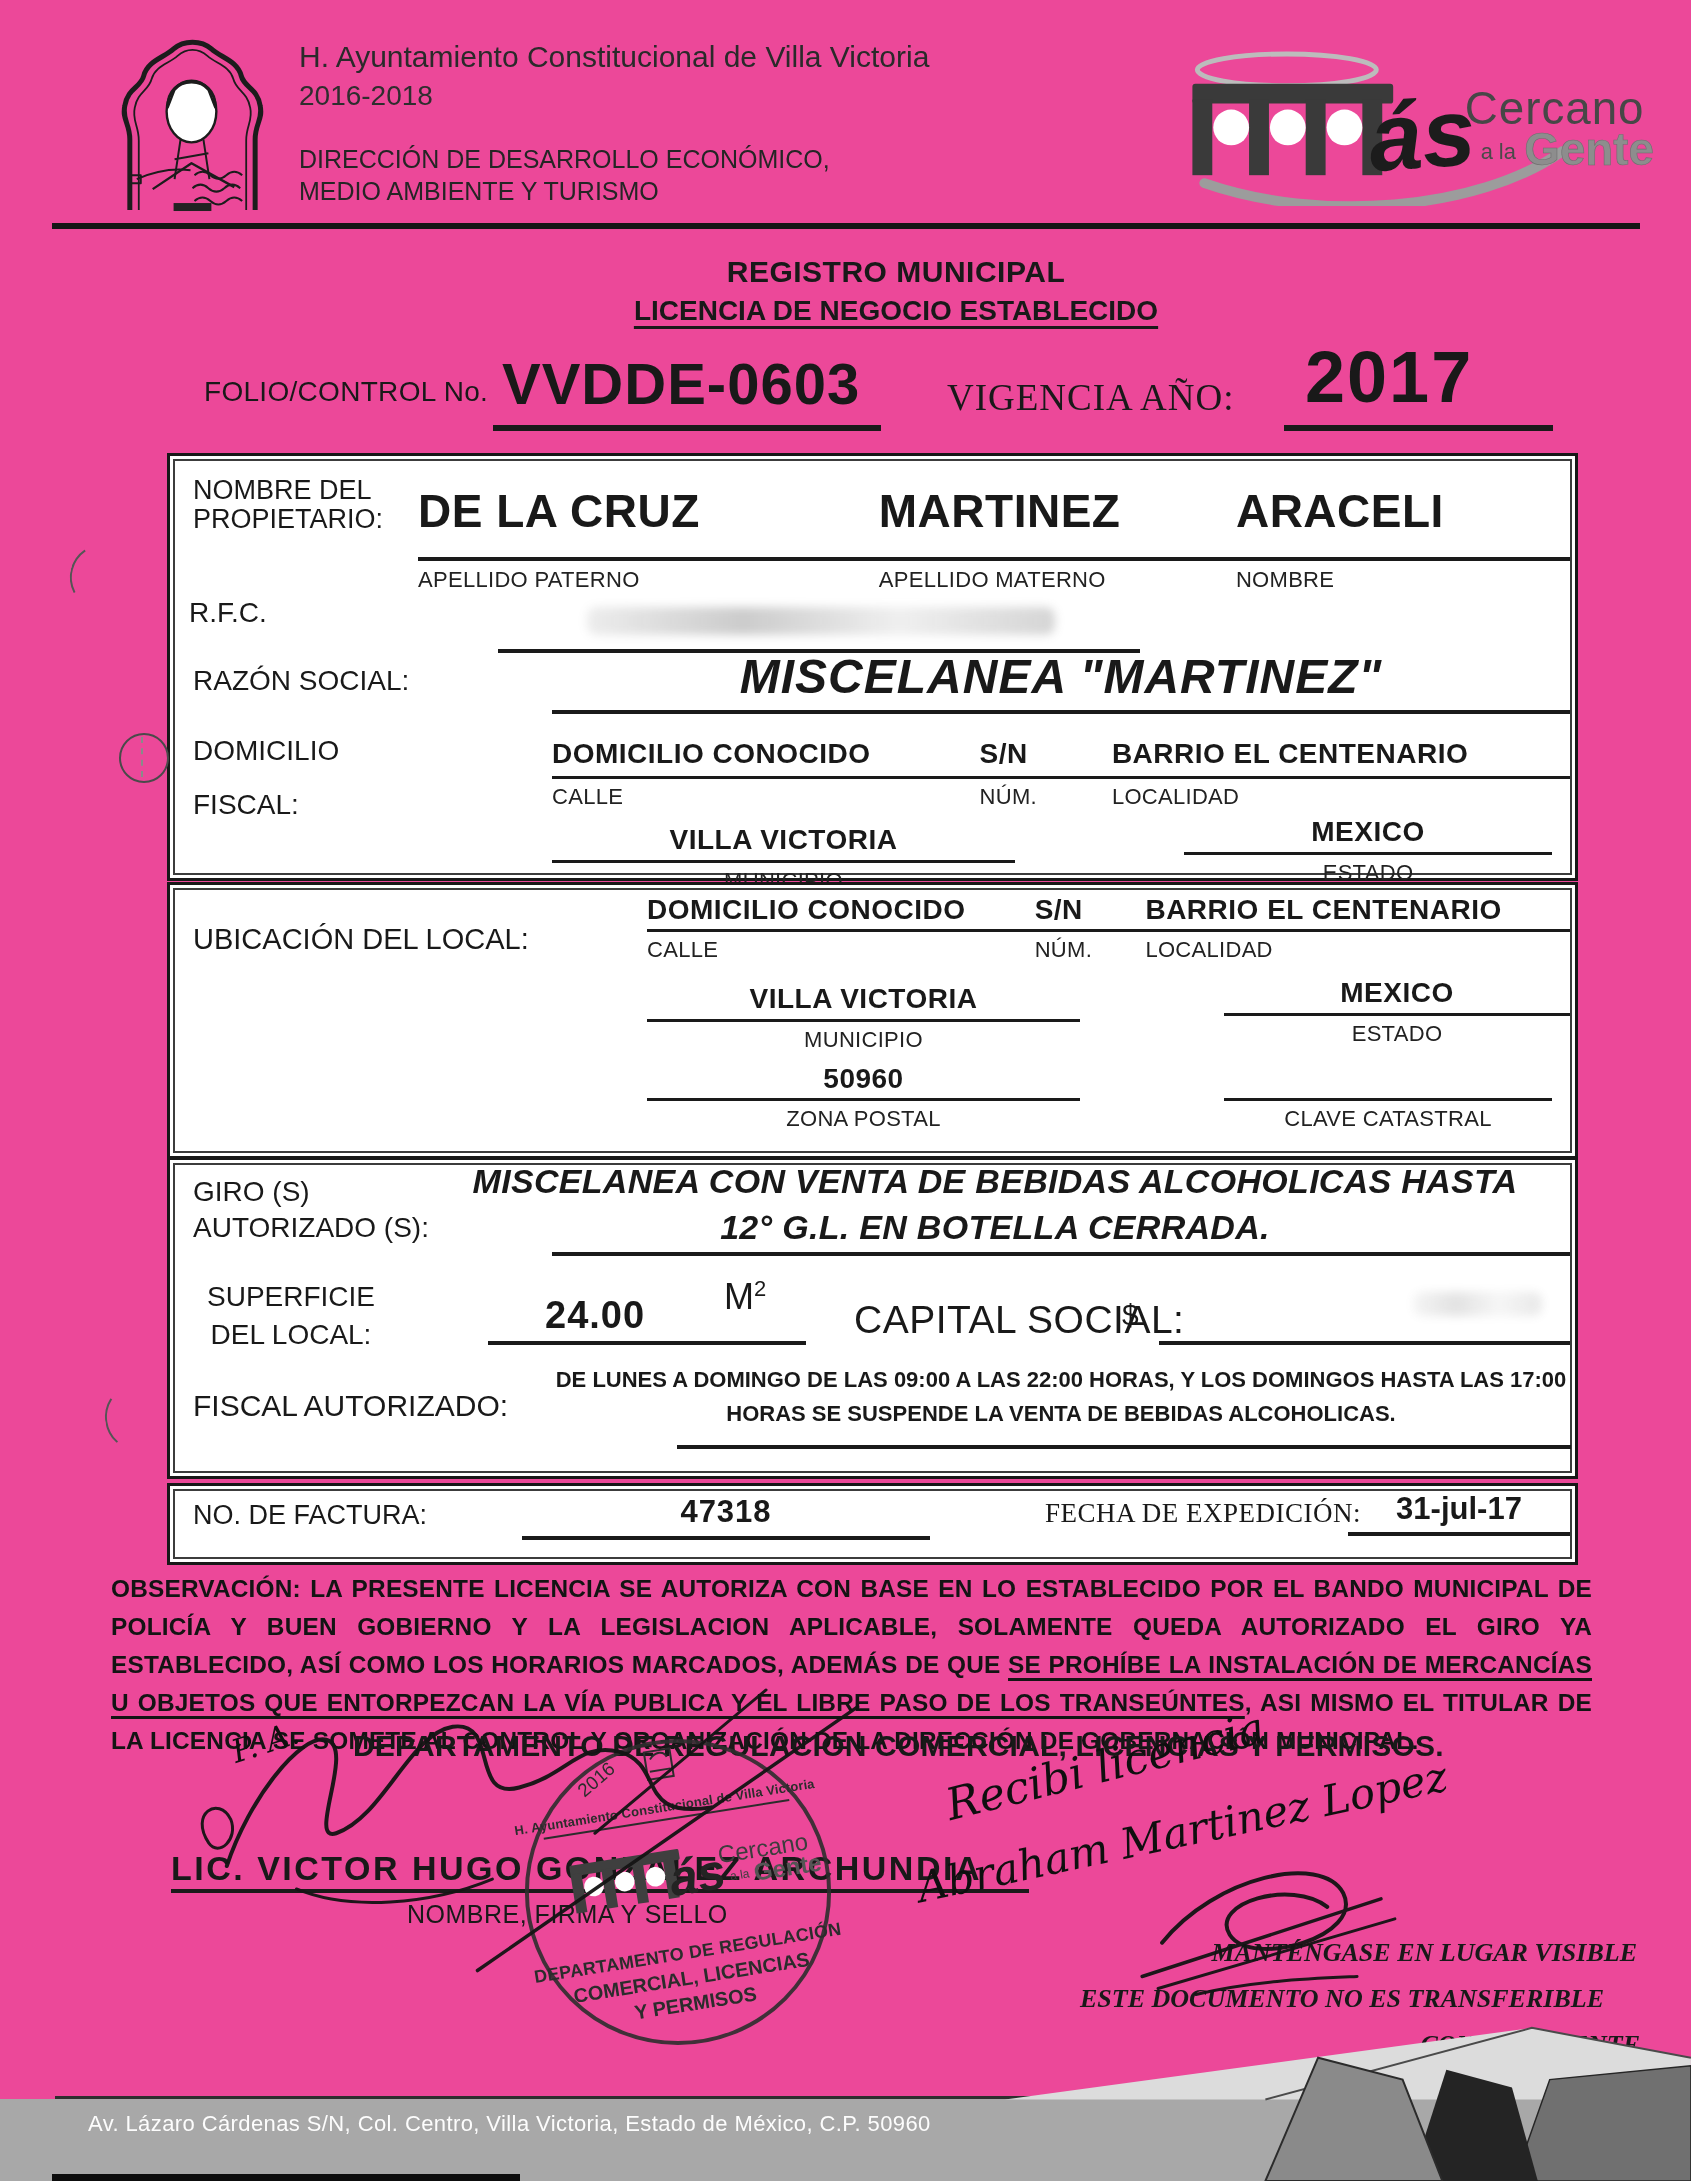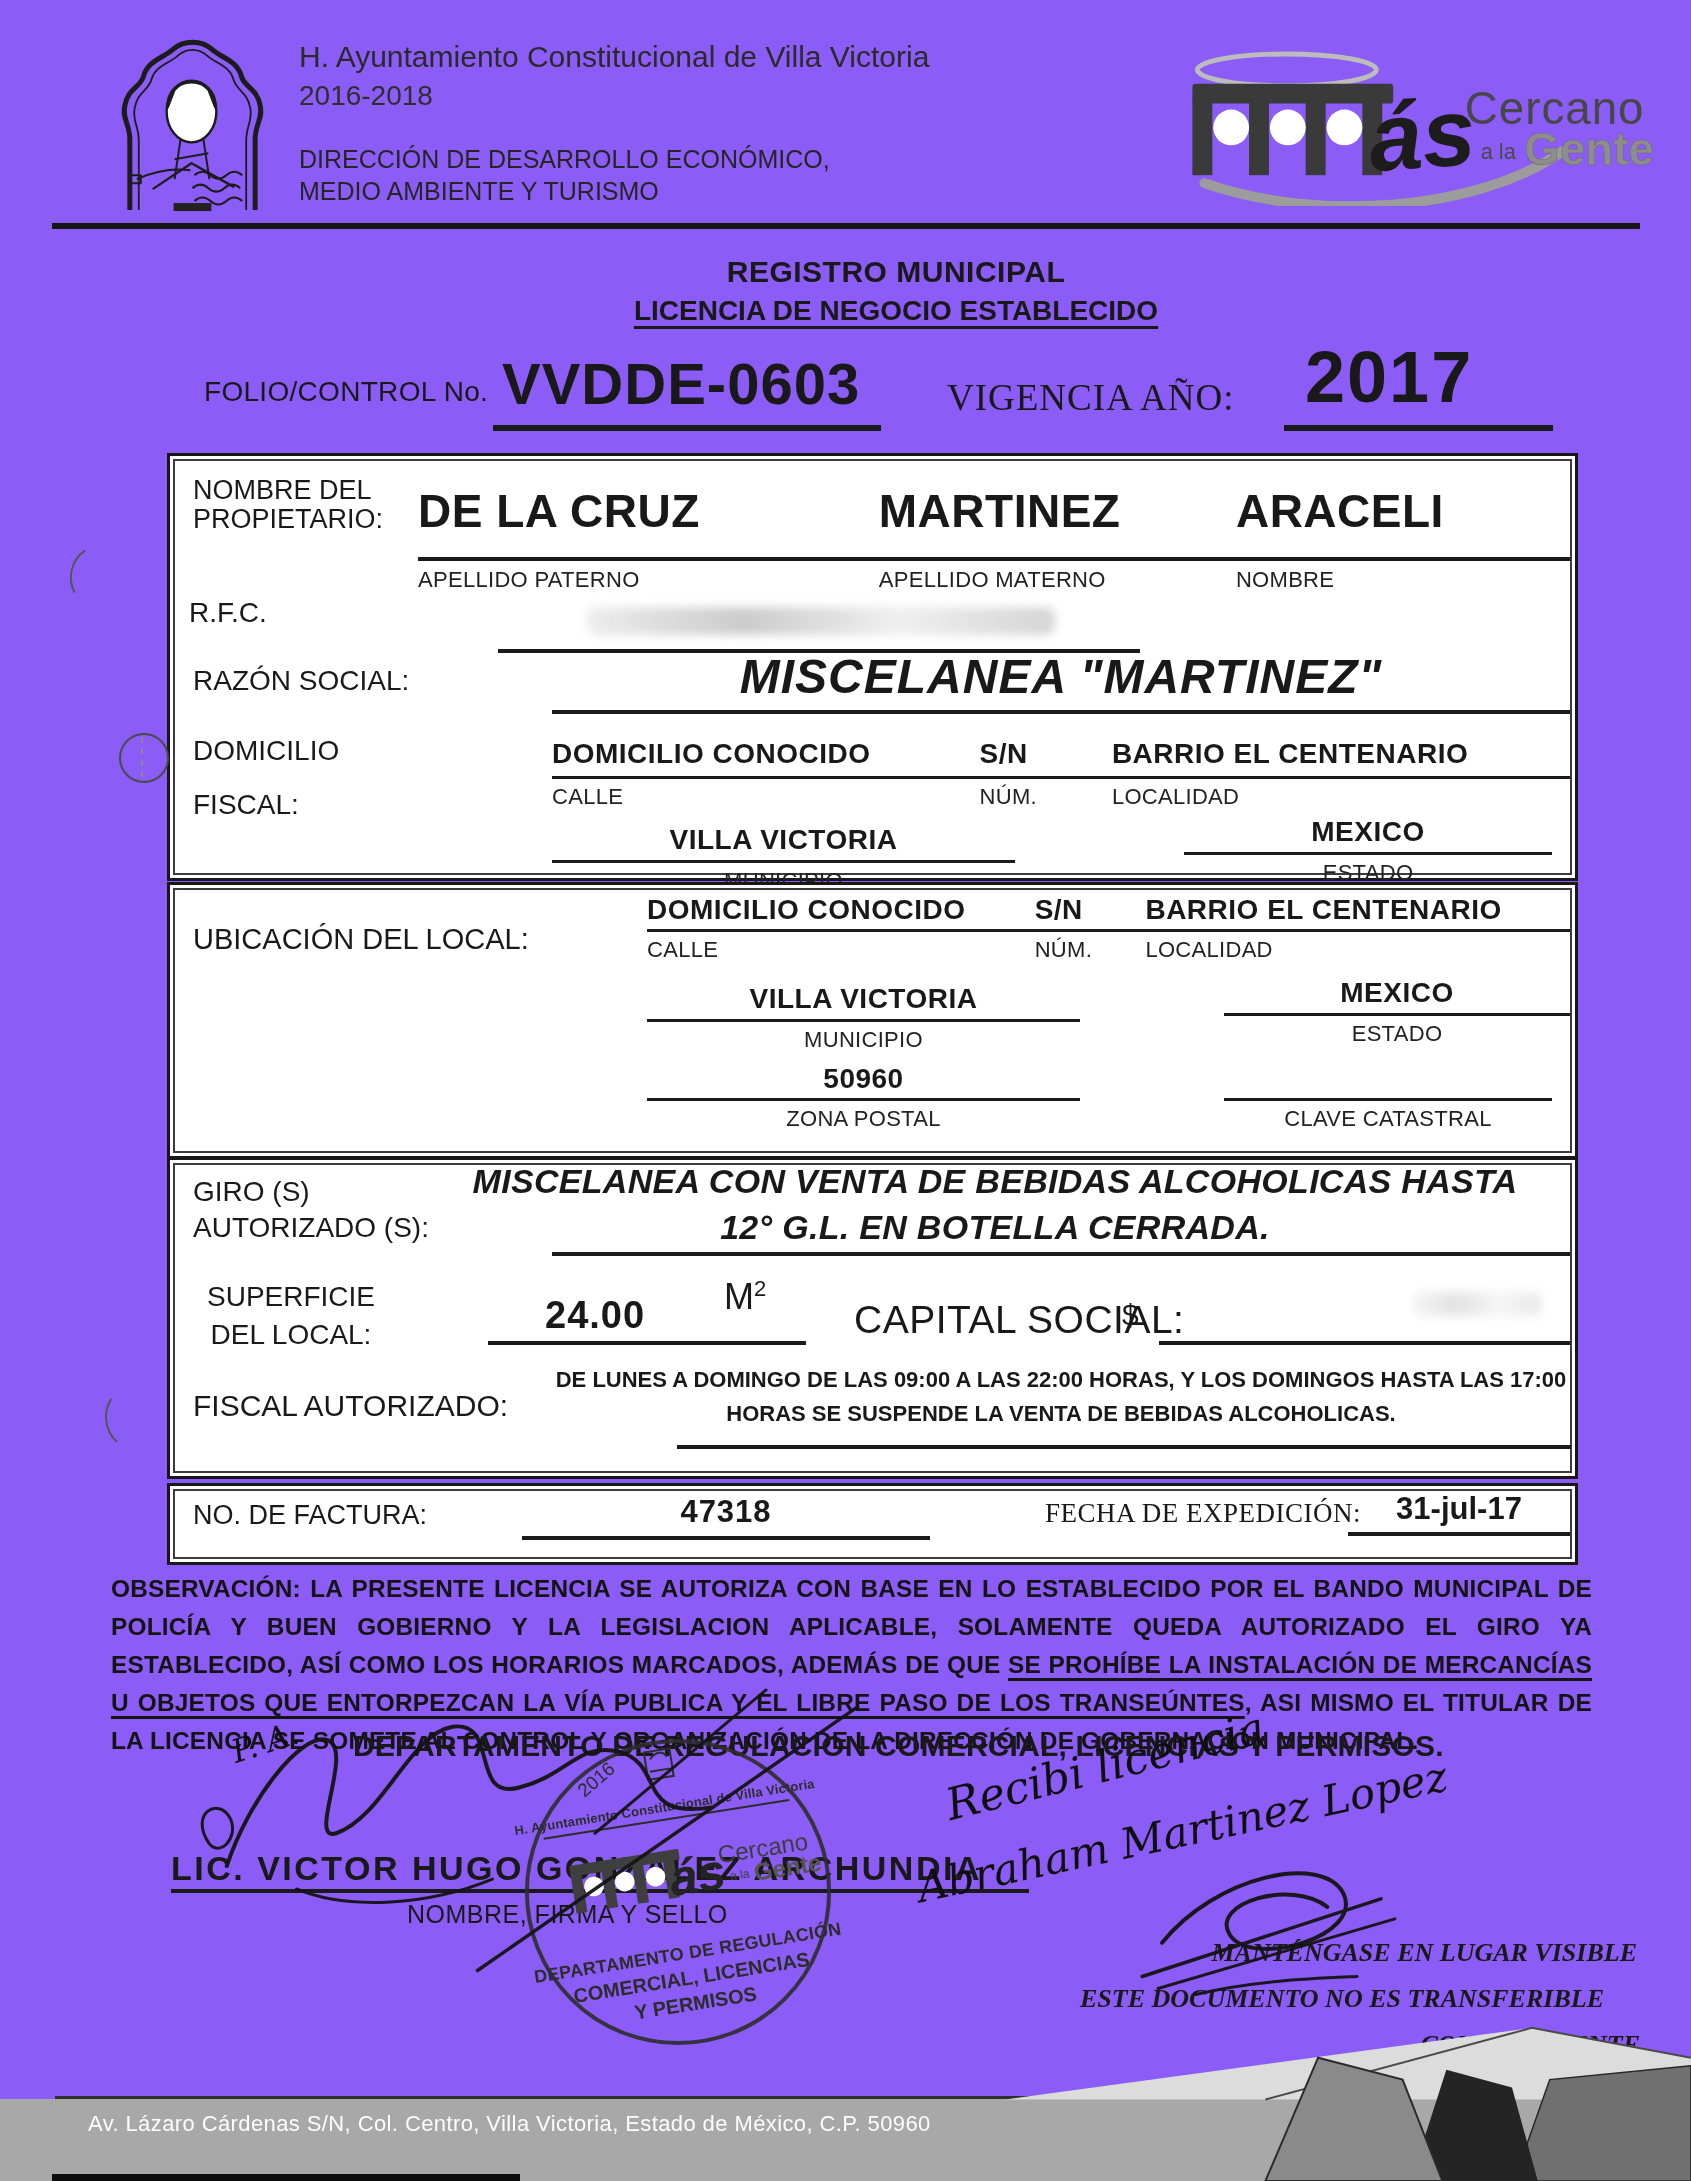--- a/index.html
+++ b/index.html
@@ -1,16 +1,16 @@
 <!DOCTYPE html>
 <html><head>
 <meta charset="utf-8">
 <style>
   html,body{margin:0;padding:0;background:#e9e9e9}
-  .page{position:relative;width:1692px;height:2181px;background:#8b5cf6;overflow:hidden;
+  .page{position:relative;width:1692px;height:2181px;background:#ec4899;overflow:hidden;
         font-family:"Liberation Sans",sans-serif;color:#191919}
   .abs{position:absolute}
   .b{font-weight:700}
   .i{font-style:italic}
   .ser{font-family:"Liberation Serif",serif}
   .hand{font-family:"DejaVu Serif",serif;font-style:italic;color:#0f0f0f}
   .ctr{text-align:center}
   .nw{white-space:nowrap}
   .row{display:flex}
   .cell{text-align:left}

